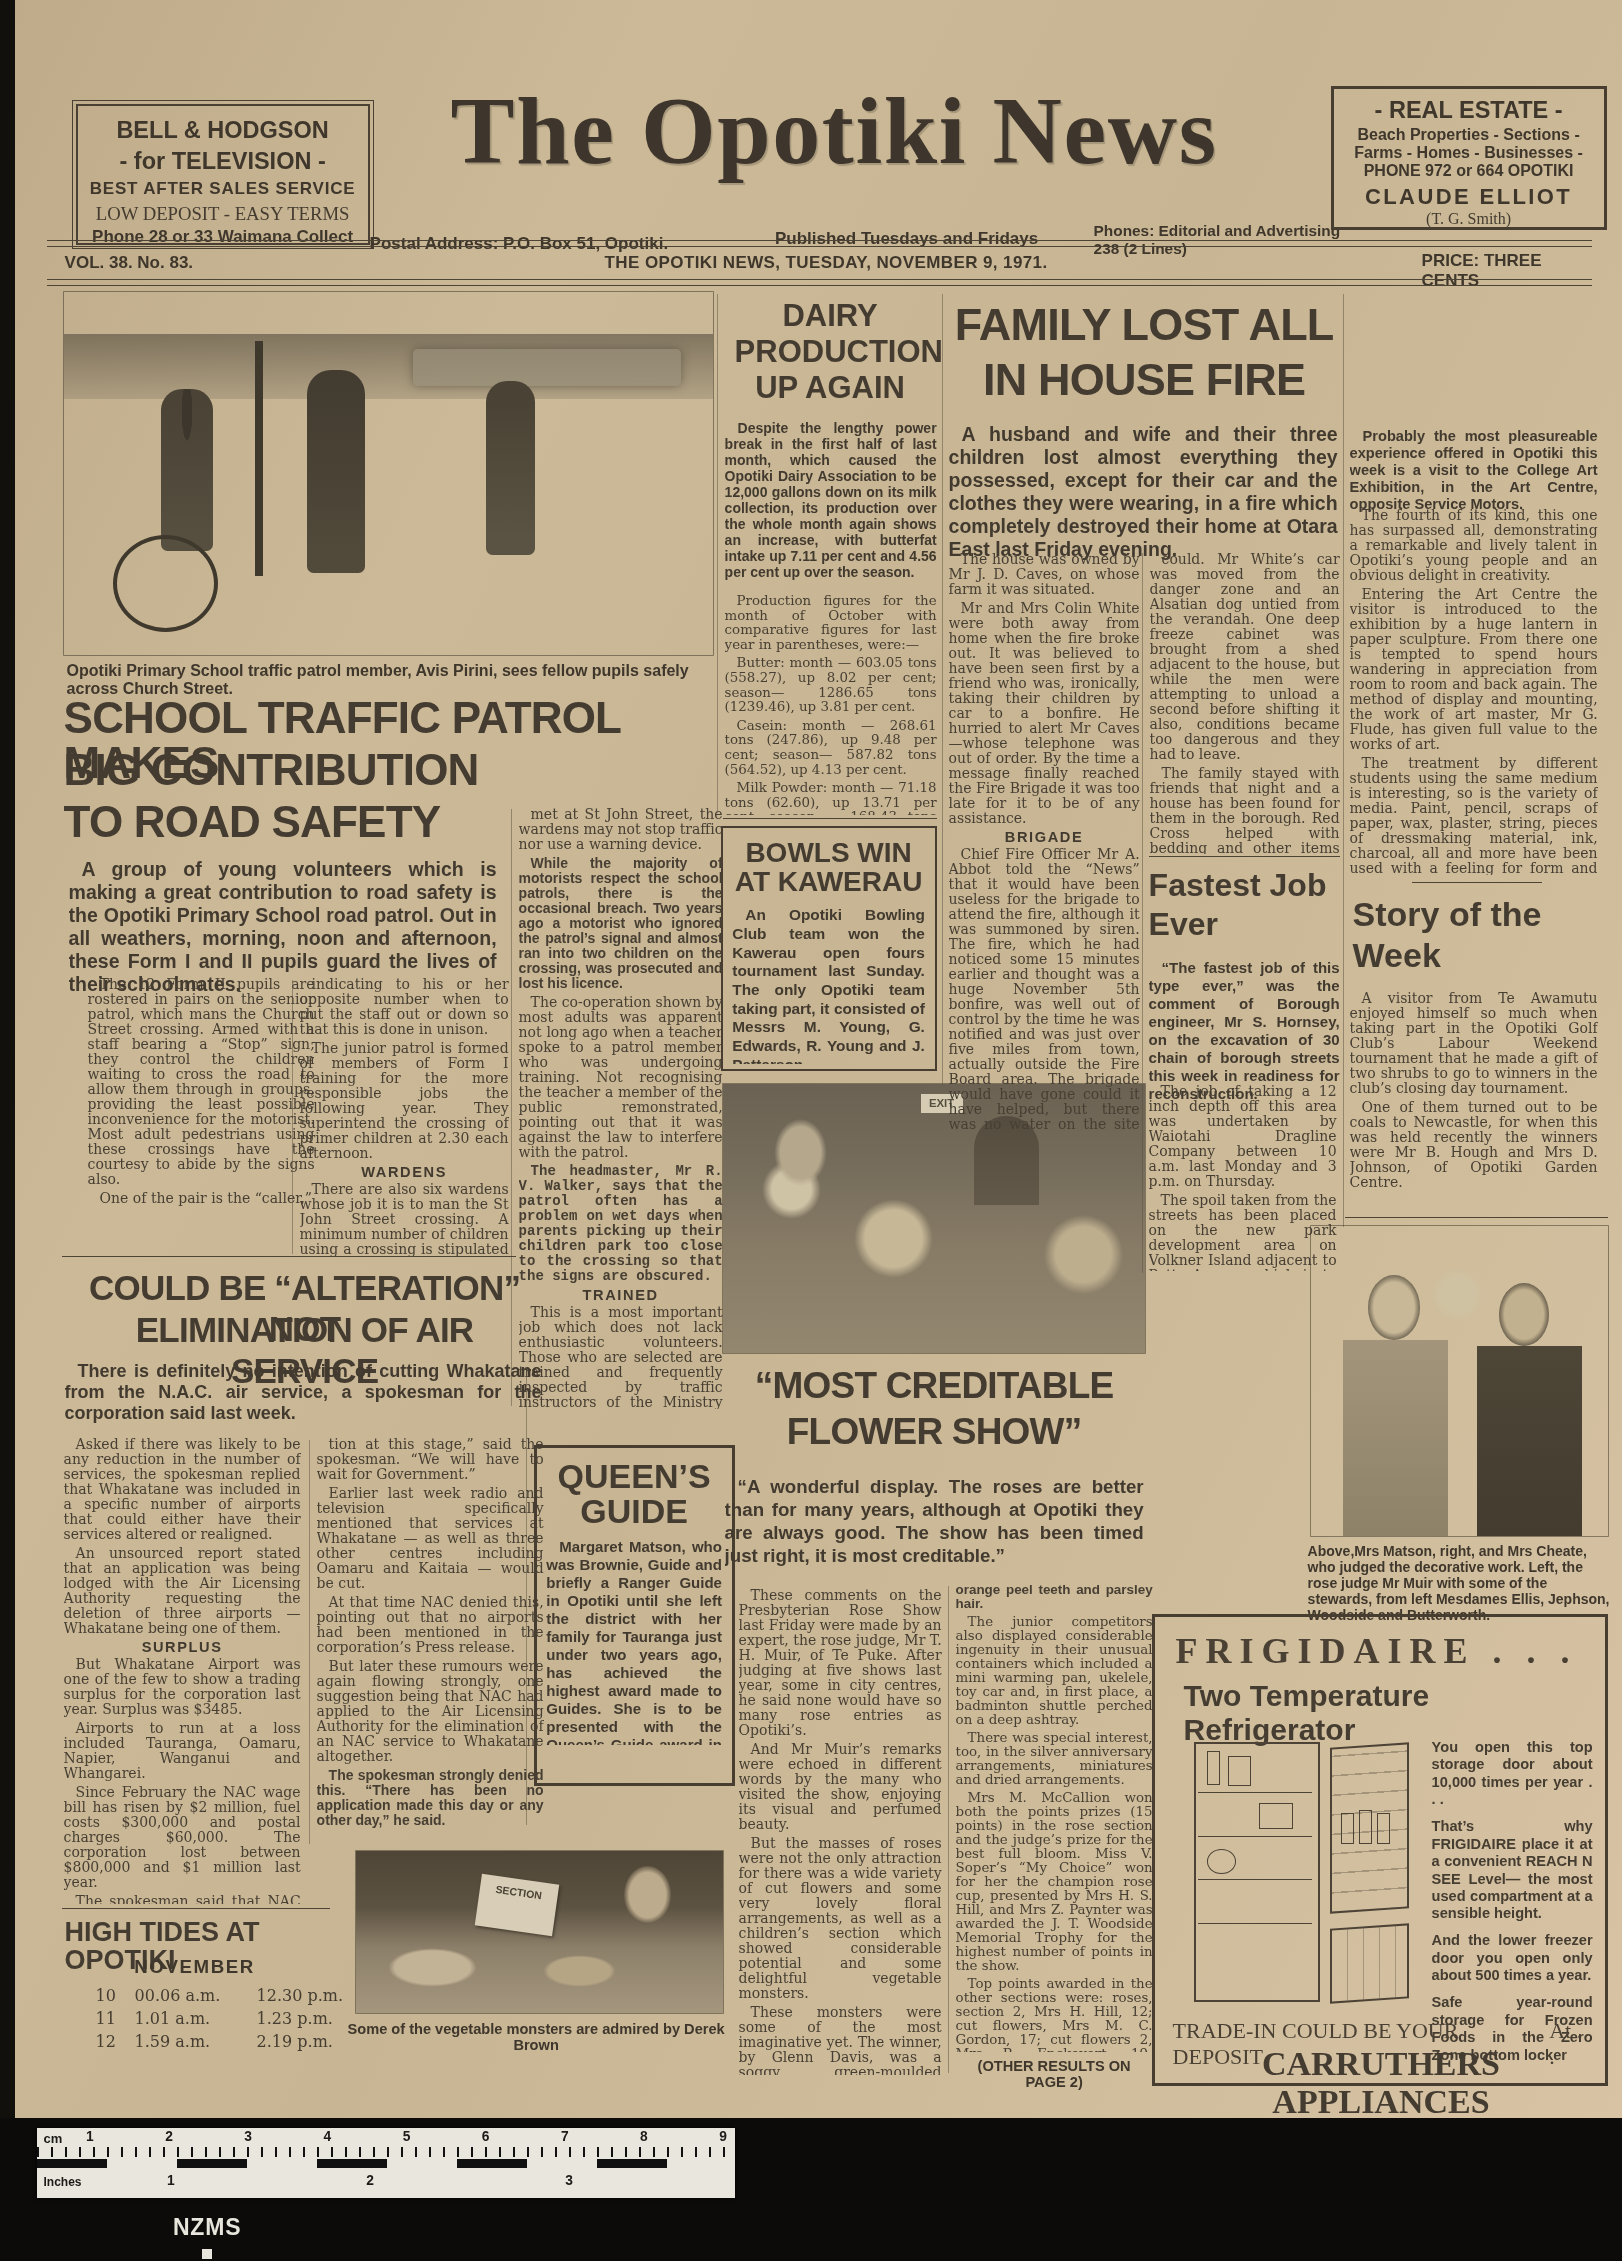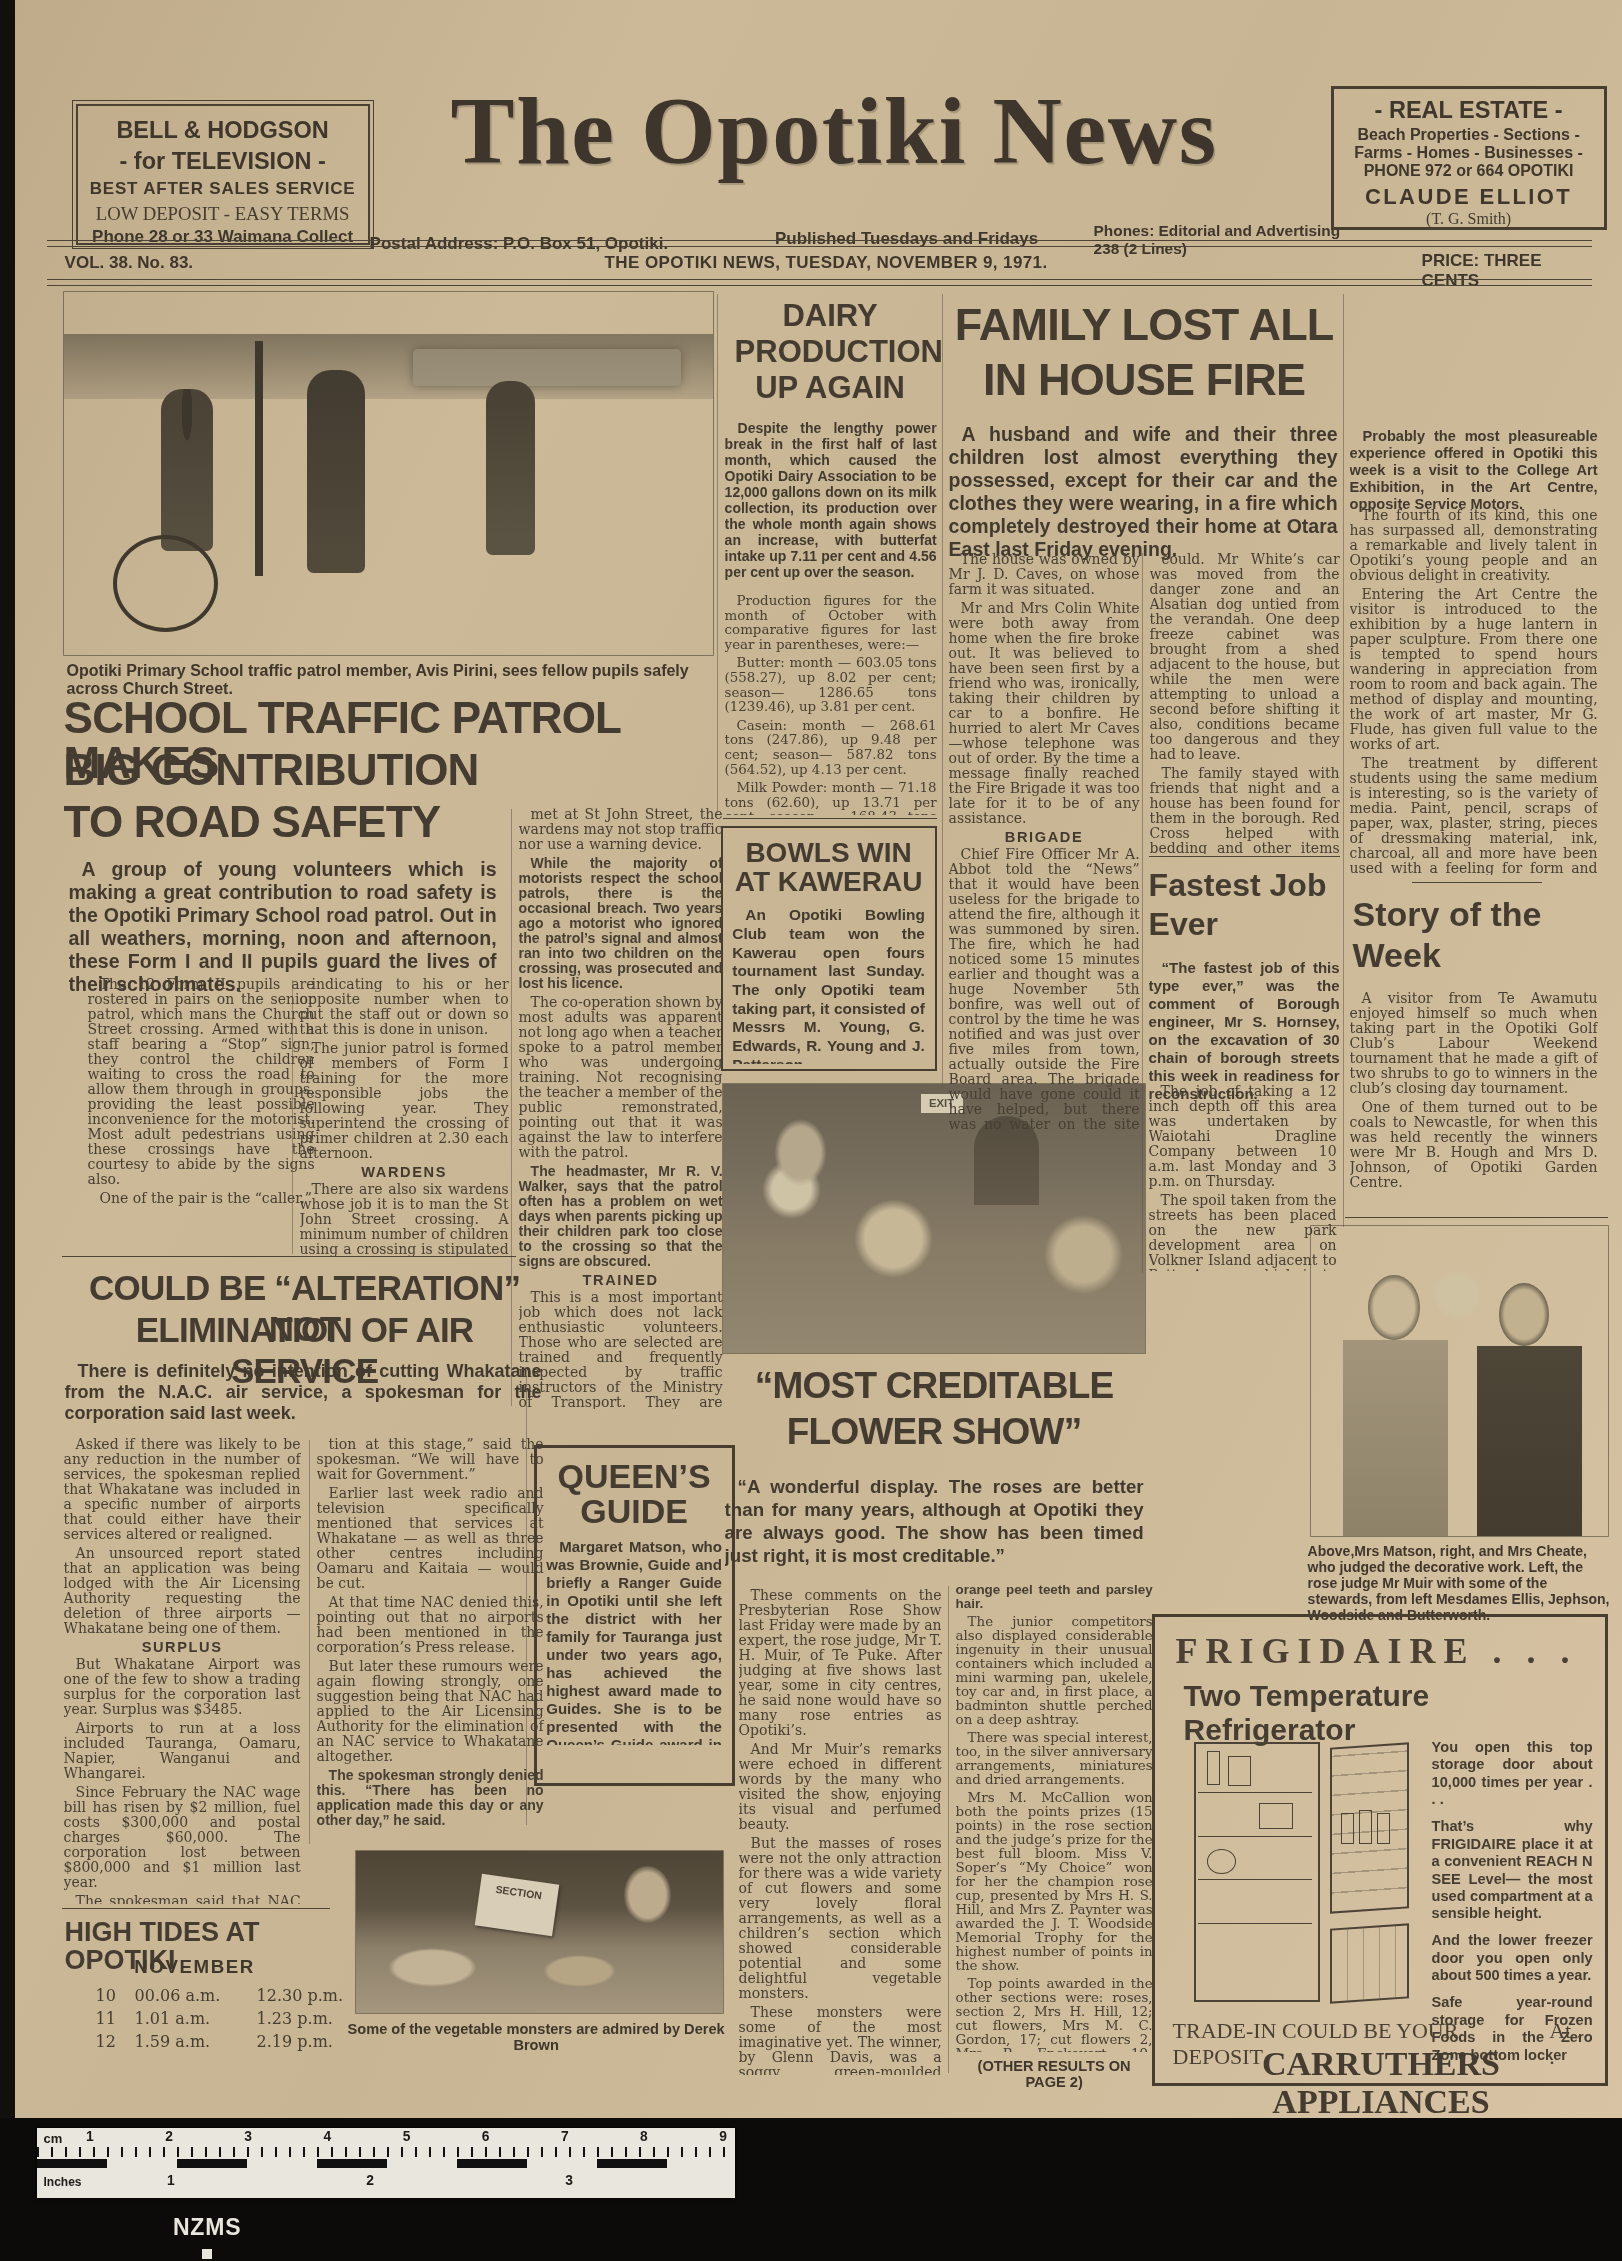--- a/index.html
+++ b/index.html
@@ -89,21 +89,21 @@
     <p>indicating to his or her opposite number when to put the staff out or down so that this is done in unison.</p>
     <p>The junior patrol is formed of members of Form I training for the more responsible jobs the following year. They superintend the crossing of primer children at 2.30 each afternoon.</p>
     <div class="sub">WARDENS</div>
     <p>There are also six wardens whose job it is to man the St John Street crossing. A minimum number of children using a crossing is stipulated for a traffic patrol to be authorised by the Transport Department. As this minimum is not</p>
   </div>
   <div class="vrule" style="left:496px;top:809px;height:597px;"></div>
   <div class="abs col" style="left:504px;top:807px;width:204px;height:602px;">
     <p>met at St John Street, the wardens may not stop traffic nor use a warning device.</p>
     <p style="font-family:'Liberation Sans',sans-serif;font-weight:bold;">While the majority of motorists respect the school patrols, there is the occasional breach. Two years ago a motorist who ignored the patrol’s signal and almost ran into two children on the crossing, was prosecuted and lost his licence.</p>
     <p>The co-operation shown by most adults was apparent not long ago when a teacher spoke to a patrol member who was undergoing training. Not recognising the teacher a member of the public remonstrated, pointing out that it was against the law to interfere with the patrol.</p>
-    <p style="font-family:Liberation Sans, sans-serif;font-weight:bold;">The headmaster, Mr R. V. Walker, says that the patrol often has a problem on wet days when parents picking up their children park too close to the crossing so that the signs are obscured.</p>
+    <p style="font-family:Liberation Mono, monospace;font-weight:bold;">The headmaster, Mr R. V. Walker, says that the patrol often has a problem on wet days when parents picking up their children park too close to the crossing so that the signs are obscured.</p>
     <div class="sub">TRAINED</div>
     <p>This is a most important job which does not lack enthusiastic volunteers. Those who are selected are trained and frequently inspected by traffic instructors of the Ministry of Transport. They are carefully drilled to ensure that their signals are clear, precise and uniform throughout the country.</p>
 
   </div>
 
   <div class="rule" style="left:47px;top:1256px;width:454px;"></div>
   <div class="abs hl ctr" style="left:57px;top:1267px;width:466px;font-size:35px;line-height:41px;">COULD BE “ALTERATION” NOT</div>
   <div class="abs hl ctr" style="left:57px;top:1309px;width:466px;font-size:35px;line-height:41px;">ELIMINATION OF AIR SERVICE</div>
   <div class="abs bi" style="left:50px;top:1361px;width:477px;font-size:18px;line-height:21px;">
       <p>There is definitely no intention of cutting Whakatane from the N.A.C. air service, a spokesman for the corporation said last week.</p>

